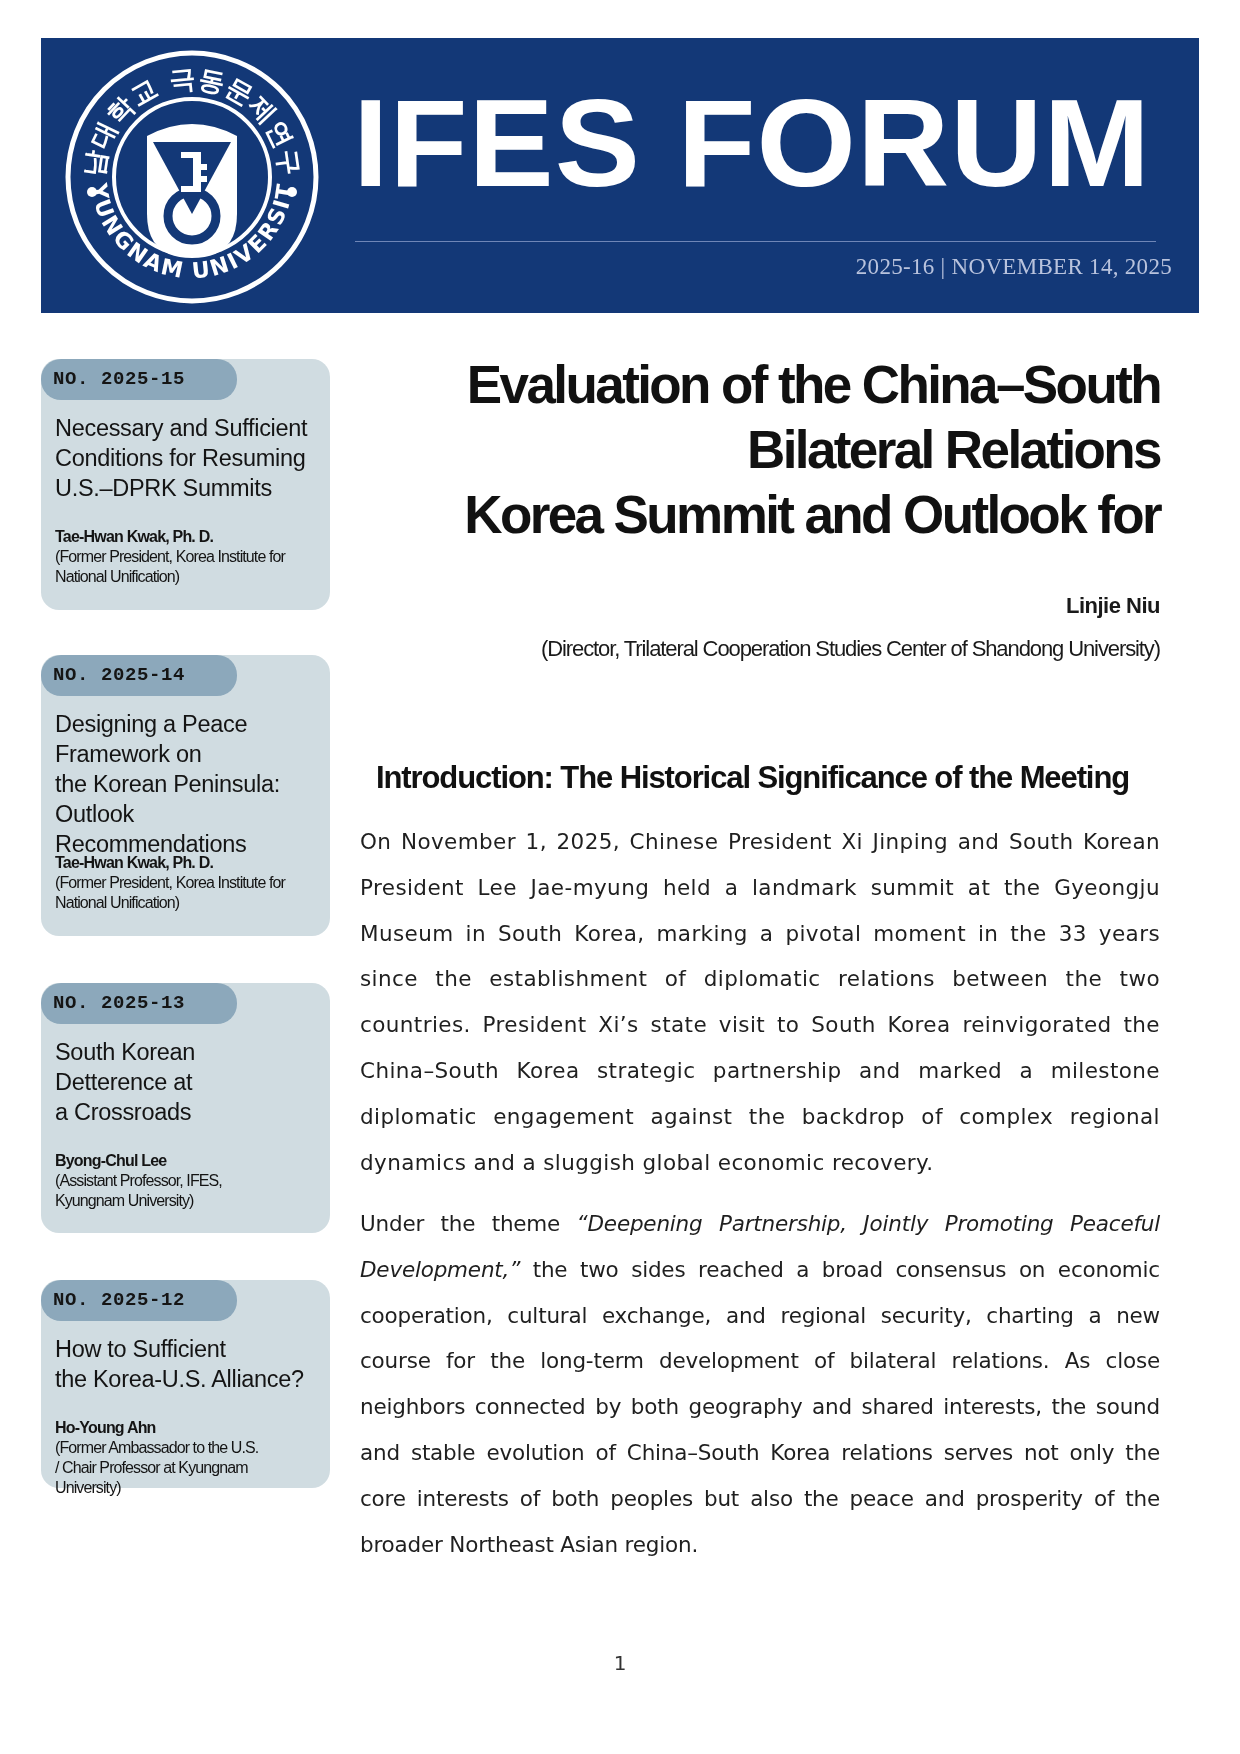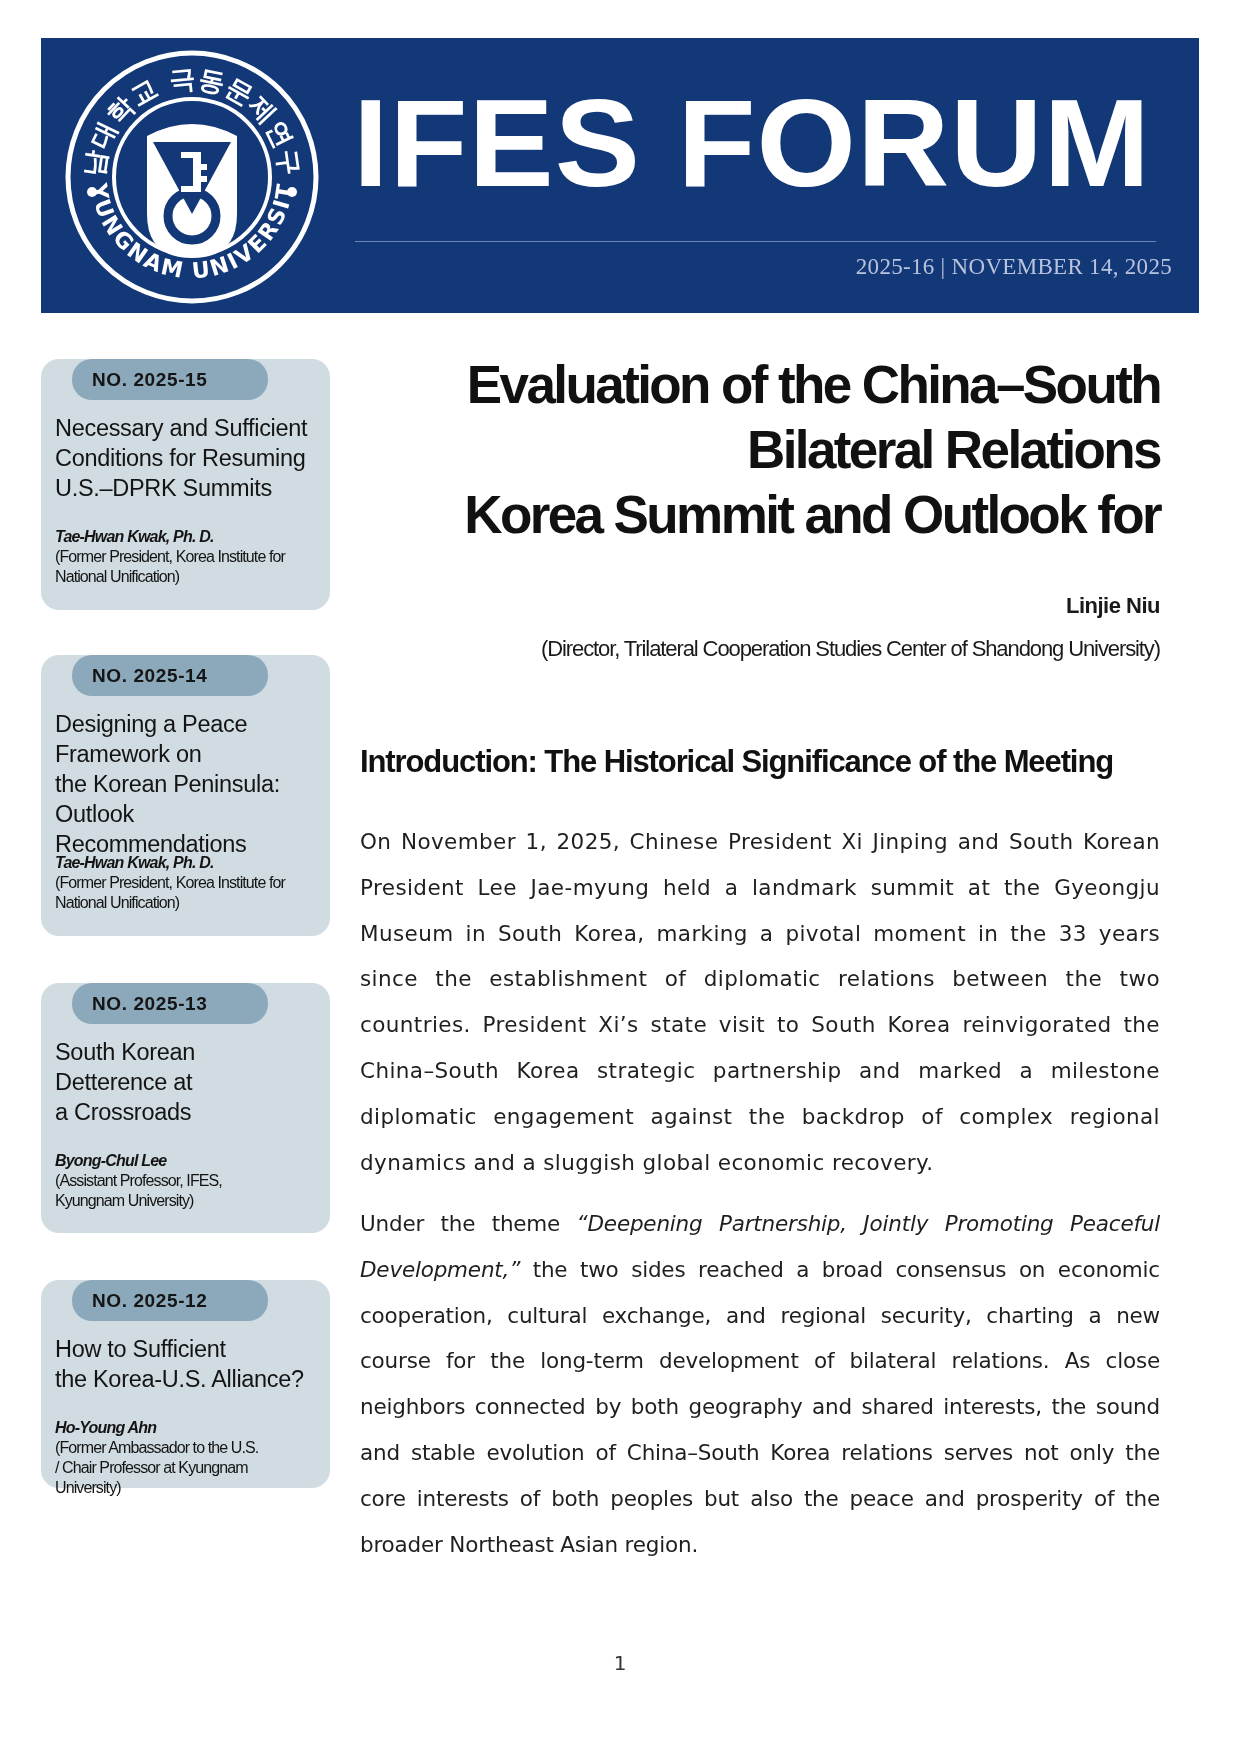--- a/index.html
+++ b/index.html
@@ -18,30 +18,30 @@
             background: #6f86b7; }
   .masthead-issue { position: absolute; right: 27px; top: 216px;
             font-family: Liberation Serif, serif; font-size: 23px; color: #b9c3dd;
             letter-spacing: 0.3px; white-space: nowrap; font-weight: 300; }
 
   
   .card { position: absolute; left: 41px; width: 289px; background: #d0dce1;
           border-radius: 18px; }
   .badge { position: absolute; left: 0; top: 0; width: 196px; height: 41px;
            background: #8ca8bb; border-radius: 20px;
-           font-family: Liberation Sans, sans-serif; font-size: 19px; font-weight: 700;
-           color: #151515; line-height: 41px; padding-left: 20px; box-sizing: border-box;
-           letter-spacing: 0.6px; margin-left: 31px; }
+           font-family: Liberation Mono, monospace; font-size: 19px; font-weight: 700;
+           color: #151515; line-height: 41px; padding-left: 12px; box-sizing: border-box;
+           letter-spacing: 0.6px; }
   .card-title { position: absolute; left: 14px; right: 8px; top: 54px;
            font-family: "Liberation Sans", sans-serif; font-size: 23.5px; line-height: 30px;
            color: #141414; letter-spacing: -0.3px; }
   .card-author { position: absolute; left: 14px; right: 6px;
            font-family: "Liberation Sans", sans-serif; font-size: 16px; line-height: 20px;
            color: #141414; letter-spacing: -0.6px; }
-  .card-author .name { display: block; font-weight: 700; letter-spacing: -0.8px; font-style: italic; }
+  .card-author .name { display: block; font-weight: 700; letter-spacing: -0.8px; }
   .card-author .aff  { display: block; letter-spacing: -0.9px; }
 
   
   .article-title { position: absolute; left: 370px; width: 790px; top: 352px;
            text-align: right; font-family: "Liberation Sans", sans-serif; font-weight: 700;
            font-size: 53px; line-height: 65px; letter-spacing: -2.6px; color: #111; }
   .author-name { position: absolute; right: 80px; top: 593px;
            font-family: "Liberation Sans", sans-serif; font-weight: 700; font-size: 22px;
            letter-spacing: -0.5px; }
   .author-aff { position: absolute; right: 80px; top: 636px;
@@ -150,19 +150,19 @@
 
 <main>
   <h1 class="article-title" style="margin:0;">
     <div>Evaluation of the China–South</div>
     <div>Bilateral Relations</div>
     <div>Korea Summit and Outlook for</div>
   </h1>
   <div class="author-name">Linjie Niu</div>
   <div class="author-aff">(Director, Trilateral Cooperation Studies Center of Shandong University)</div>
 
-  <h2 class="section-heading" style="margin:0;">Introduction: The Historical Significance of the Meeting</h2>
+  <h2 class="section-heading" style="margin:16px;">Introduction: The Historical Significance of the Meeting</h2>
 
   <p class="body-text p1" style="margin:0;">On November 1, 2025, Chinese President Xi Jinping and South Korean President Lee Jae-myung held a landmark summit at the Gyeongju Museum in South Korea, marking a pivotal moment in the 33 years since the establishment of diplomatic relations between the two countries. President Xi’s state visit to South Korea reinvigorated the China–South Korea strategic partnership and marked a milestone diplomatic engagement against the backdrop of complex regional dynamics and a sluggish global economic recovery.</p>
   <p class="body-text p2" style="margin:0;"><span>Under the theme </span><em>“Deepening Partnership, Jointly Promoting Peaceful Development,”</em><span> the two sides reached a broad consensus on economic cooperation, cultural exchange, and regional security, charting a new course for the long-term development of bilateral relations. As close neighbors connected by both geography and shared interests, the sound and stable evolution of China–South Korea relations serves not only the core interests of both peoples but also the peace and prosperity of the broader Northeast Asian region.</span></p>
 </main>
 
 <footer class="page-number">1</footer>
 
 </body></html>

